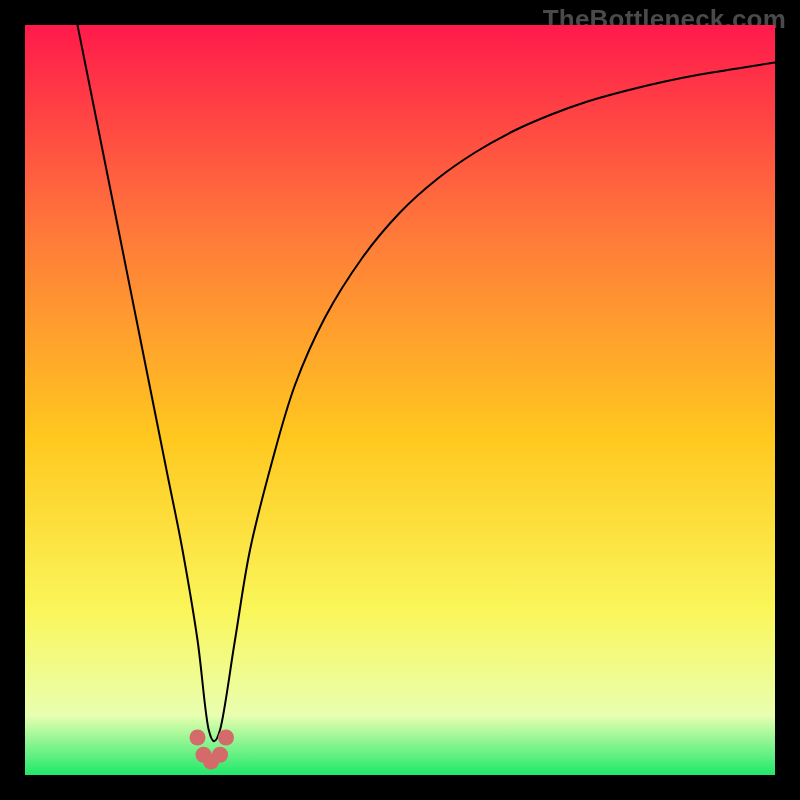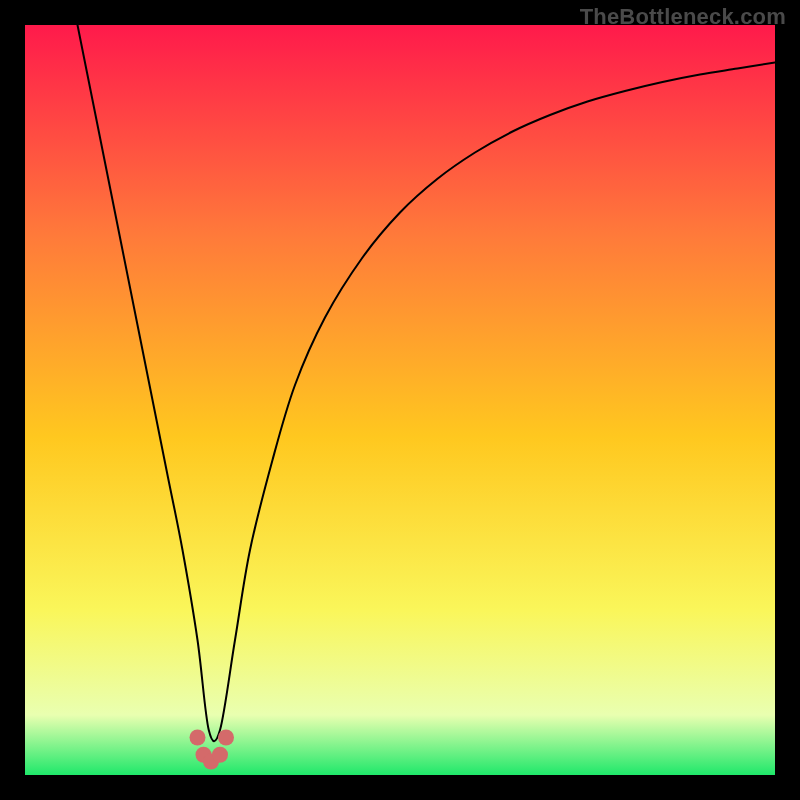--- a/index.html
+++ b/index.html
@@ -17,21 +17,21 @@
     top: 0;
     width: 800px;
     height: 800px;
     background: #000;
   }
   .watermark {
     position: absolute;
     top: 4px;
     right: 14px;
     color: #4a4a4a;
-    font-size: 22px;
+    font-size: 26px;
     font-weight: 600;
     letter-spacing: 0.2px;
     user-select: none;
   }
   .plot-wrap {
     position: absolute;
     left: 25px;
     top: 25px;
     width: 750px;
     height: 750px;

